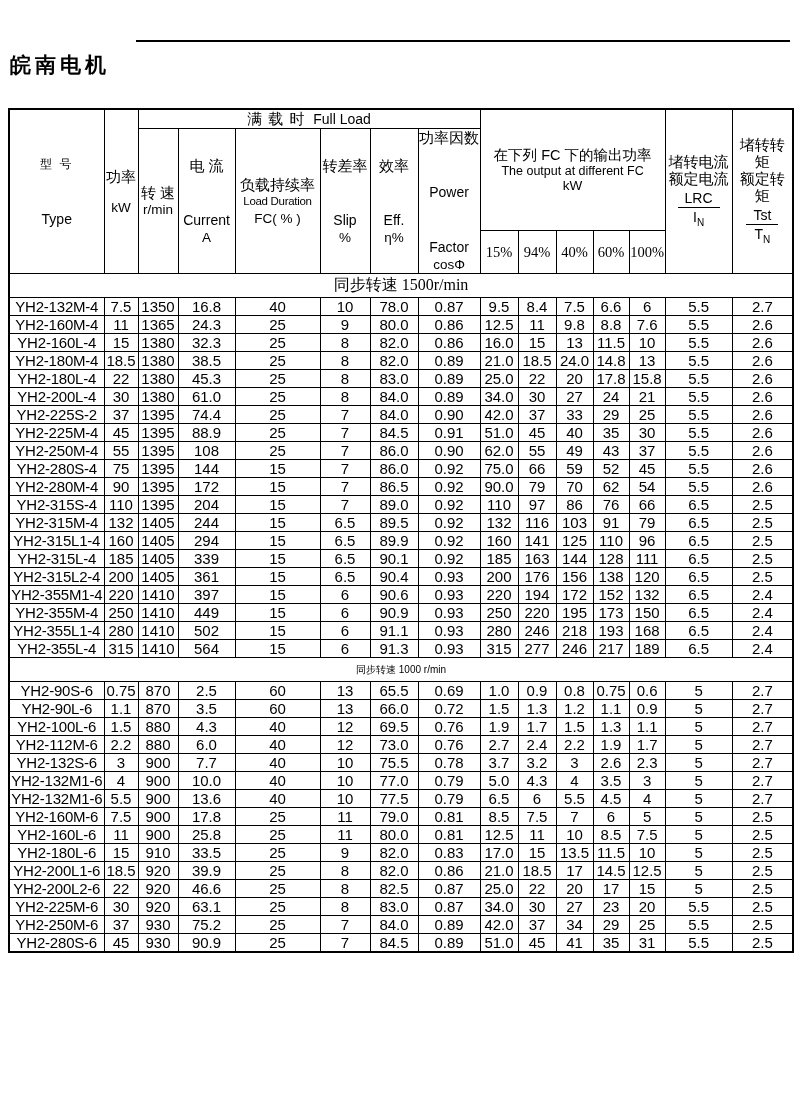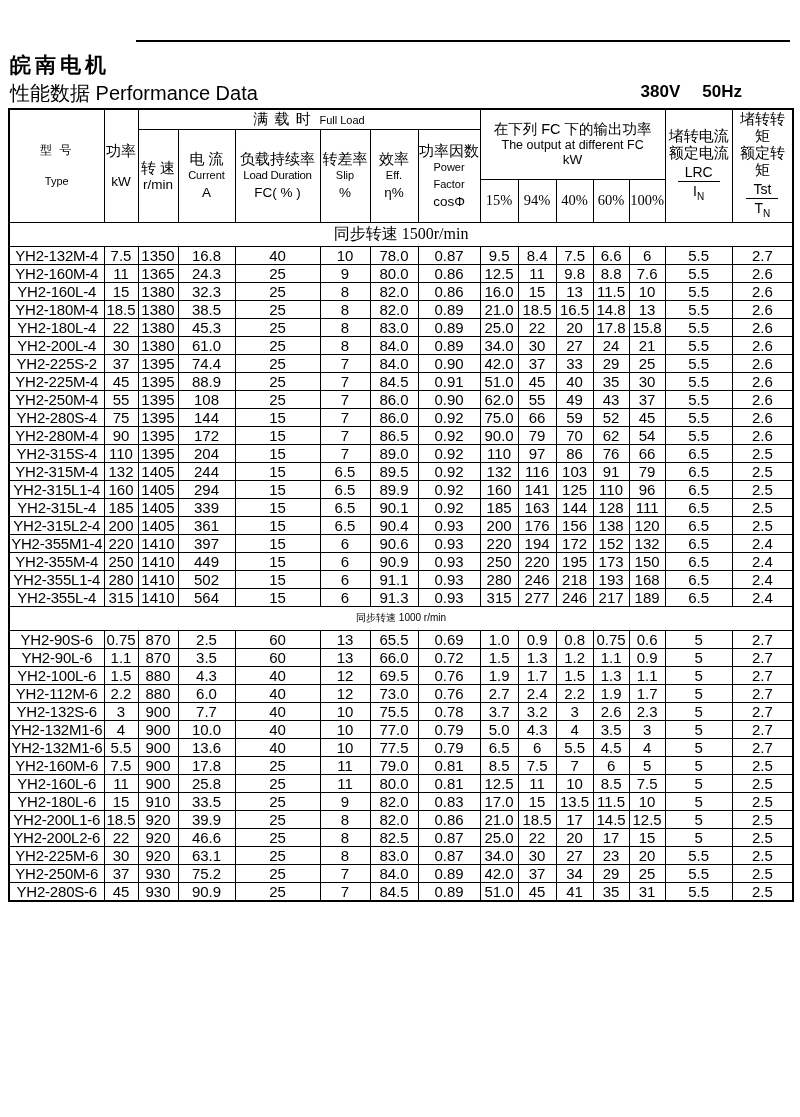--- a/index.html
+++ b/index.html
@@ -40,21 +40,21 @@
   }
   table.perf th, table.perf td {
     border:1px solid #000; text-align:center; vertical-align:middle;
     font-weight:normal; overflow:hidden; padding:0;
   }
   thead th { font-size:14px; line-height:17px; }
   .hstack { display:flex; flex-direction:column; justify-content:center; align-items:center; height:100%; }
   .g14 > * + * { margin-top:14px; }
   .zh { font-size:15px; }
   .zh-sp { font-size:12px; letter-spacing:2px; }
-  .en { font-size:11px; }
+  .en { font-size:14px;margin-top:38px; }
   .en-sm { font-size:11.5px; letter-spacing:-0.3px; }
   .unit { font-size:13.5px; }
   .fullload { font-size:15px; letter-spacing:1px; }
   .fc-zh { font-size:14.5px; }
   .fc-en { font-size:12.5px; line-height:14px; }
   .fc-kw { font-size:13.5px; line-height:16px; }
   .pct { font-family:"Liberation Serif", serif; font-size:14.5px;margin-top:16px; }
   .pf-cell .hstack > span { line-height:17px; }
   .frac { display:inline-block; margin-top:3px; line-height:16px; font-size:14px; }
   .frac .num { display:block; border-bottom:1.5px solid #000; padding:0 7px 1px 7px; }
@@ -74,24 +74,20 @@
   th.h-r3 { height:43px; }
 </style>
 </head>
 <body>
 
 <div class="page">
 
   <div class="company">皖南电机</div>
   <div class="rule"></div>
 
-  <div class="titlebar">
-    <div class="doc-title"><span>性能数据</span> <span>Performance Data</span></div>
-    <div class="spec"><span>380V</span><span class="freq">50Hz</span></div>
-  </div>
 
   <table class="perf">
     <colgroup>
       <col style="width:95px">
         <col style="width:34px">
         <col style="width:40px">
         <col style="width:57px">
       <col style="width:85px">
         <col style="width:50px">
         <col style="width:48px">
@@ -261,21 +257,21 @@
           <td class="type-cell">YH2-180M-4</td>
           <td>18.5</td>
           <td>1380</td>
           <td>38.5</td>
           <td>25</td>
           <td>8</td>
           <td>82.0</td>
           <td>0.89</td>
           <td>21.0</td>
           <td>18.5</td>
-          <td>16.5</td>
+          <td>24.0</td>
           <td>14.8</td>
           <td>13</td>
           <td>5.5</td>
           <td>2.6</td>
         </tr>
         <tr class="data-row">
           <td class="type-cell">YH2-180L-4</td>
           <td>22</td>
           <td>1380</td>
           <td>45.3</td>

